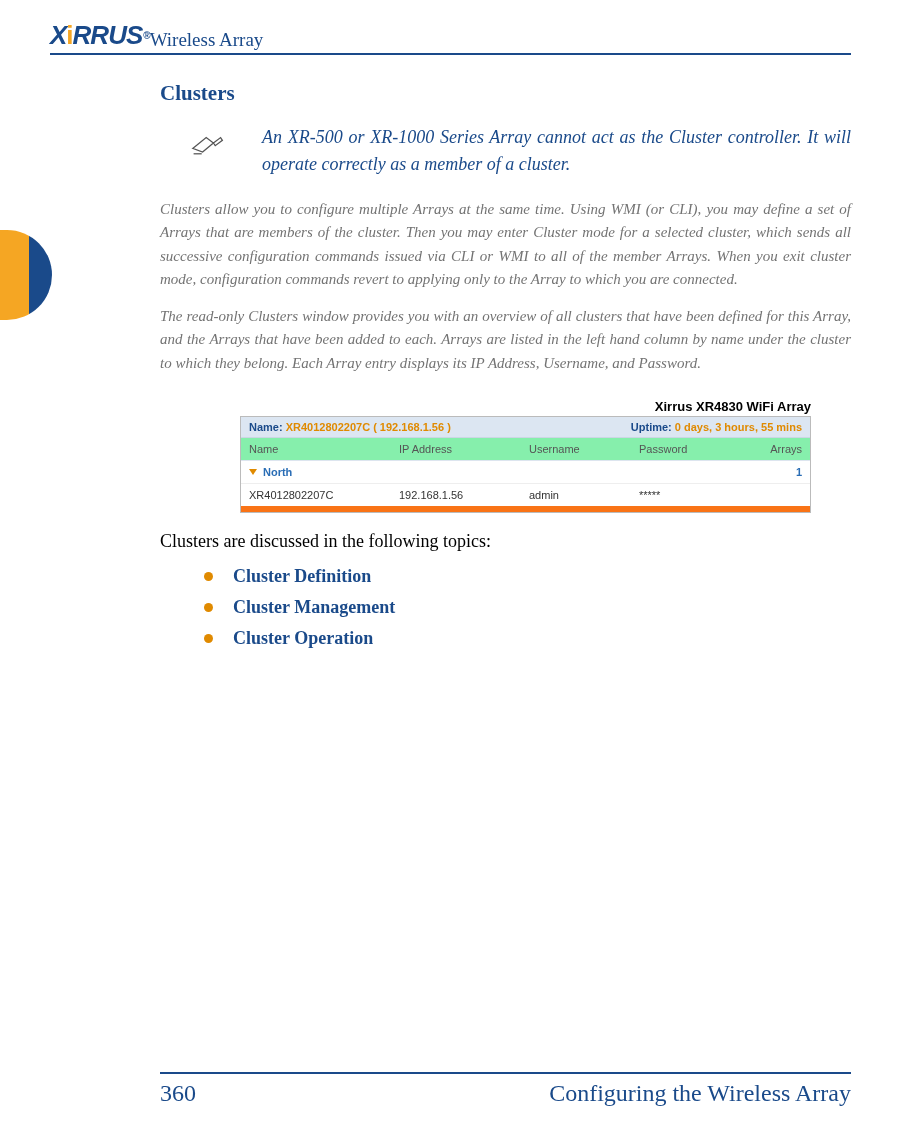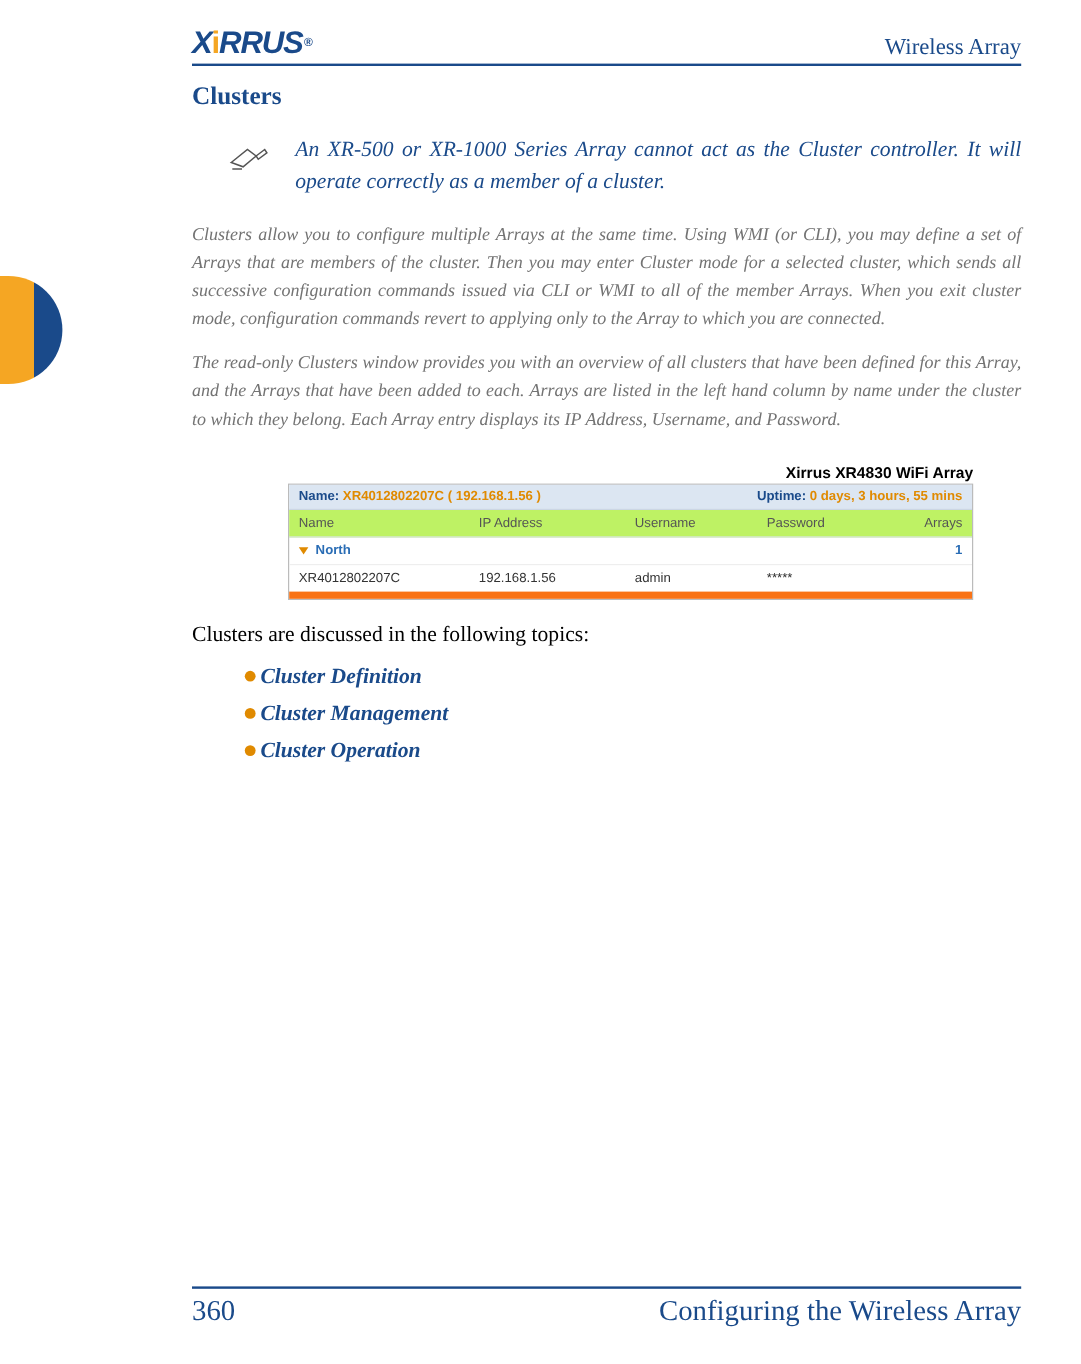--- a/index.html
+++ b/index.html
@@ -11,25 +11,23 @@
       position: relative;
       color: #000;
     }
     .page {
       padding: 20px 50px 0 50px;
       position: relative;
       height: 100%;
     }
     .header {
       display: flex;
-      justify-content: space-between;
       align-items: flex-end;
       border-bottom: 2px solid #1a4a8a;
       padding: 0 0 2px 0;
-      margin-left: 110px;
       margin-right: 0;
     }
     .logo {
       display: flex;
       align-items: center;
       font-family: Arial, Helvetica, sans-serif;
       font-weight: 900;
       font-size: 26px;
       letter-spacing: -1px;
       color: #1a4a8a;
@@ -38,33 +36,33 @@
     .logo .dot1 { color: #f5a623; font-style: normal; }
     .logo-reg { font-size: 10px; vertical-align: super; font-style: normal; margin-left:1px;}
     .header-title {
       color: #1a4a8a;
       font-size: 19px;
       font-family: Georgia, serif;
     }
     .content {
       margin-left: 110px;
       margin-right: 0;
-      padding-top: 13px;
+      padding-top: 26px;
     }
     .section-title {
       color: #1a4a8a;
       font-weight: bold;
       font-size: 21px;
       font-family: Georgia, serif;
       margin-bottom: 18px;
     }
     .note-block {
       display: flex;
       align-items: flex-start;
-      gap: 20px;
+      gap: 36px;
       margin: 0 0 20px 30px;
     }
     .note-icon {
       width: 36px;
       height: 30px;
       flex: 0 0 auto;
       margin-top: 4px;
     }
     .note-text {
       font-style: italic;
@@ -103,21 +101,21 @@
       justify-content: space-between;
       background: #dce6f2;
       padding: 4px 8px;
       border-bottom: 1px solid #ccd6e4;
       font-size: 11px;
     }
     .ss-topbar .label { color: #1a4a8a; font-weight: bold; }
     .ss-topbar .val-orange { color: #e08a00; font-weight: bold; }
     .ss-headrow {
       display: flex;
-      background: #bef264;
+      background: #86efac;
       border-bottom: 1px solid #dde5ef;
       color: #555;
     }
     .ss-headrow > div, .ss-row > div {
       padding: 5px 8px;
     }
     .c-name { flex: 0 0 150px; }
     .c-ip { flex: 0 0 130px; }
     .c-user { flex: 0 0 110px; }
     .c-pass { flex: 0 0 110px; }
@@ -156,22 +154,21 @@
       list-style: none;
       margin-left: 44px;
     }
     .topic-list li {
       color: #1a4a8a;
       font-weight: bold;
       font-size: 18px;
       margin-bottom: 10px;
       display: flex;
       align-items: center;
-      gap: 4px;
-      font-style: italic;
+      gap: 20px;
     }
     .bullet {
       width: 9px;
       height: 9px;
       background: #e08a00;
       border-radius: 50%;
       flex: 0 0 auto;
     }
     .side-tab {
       position: absolute;

